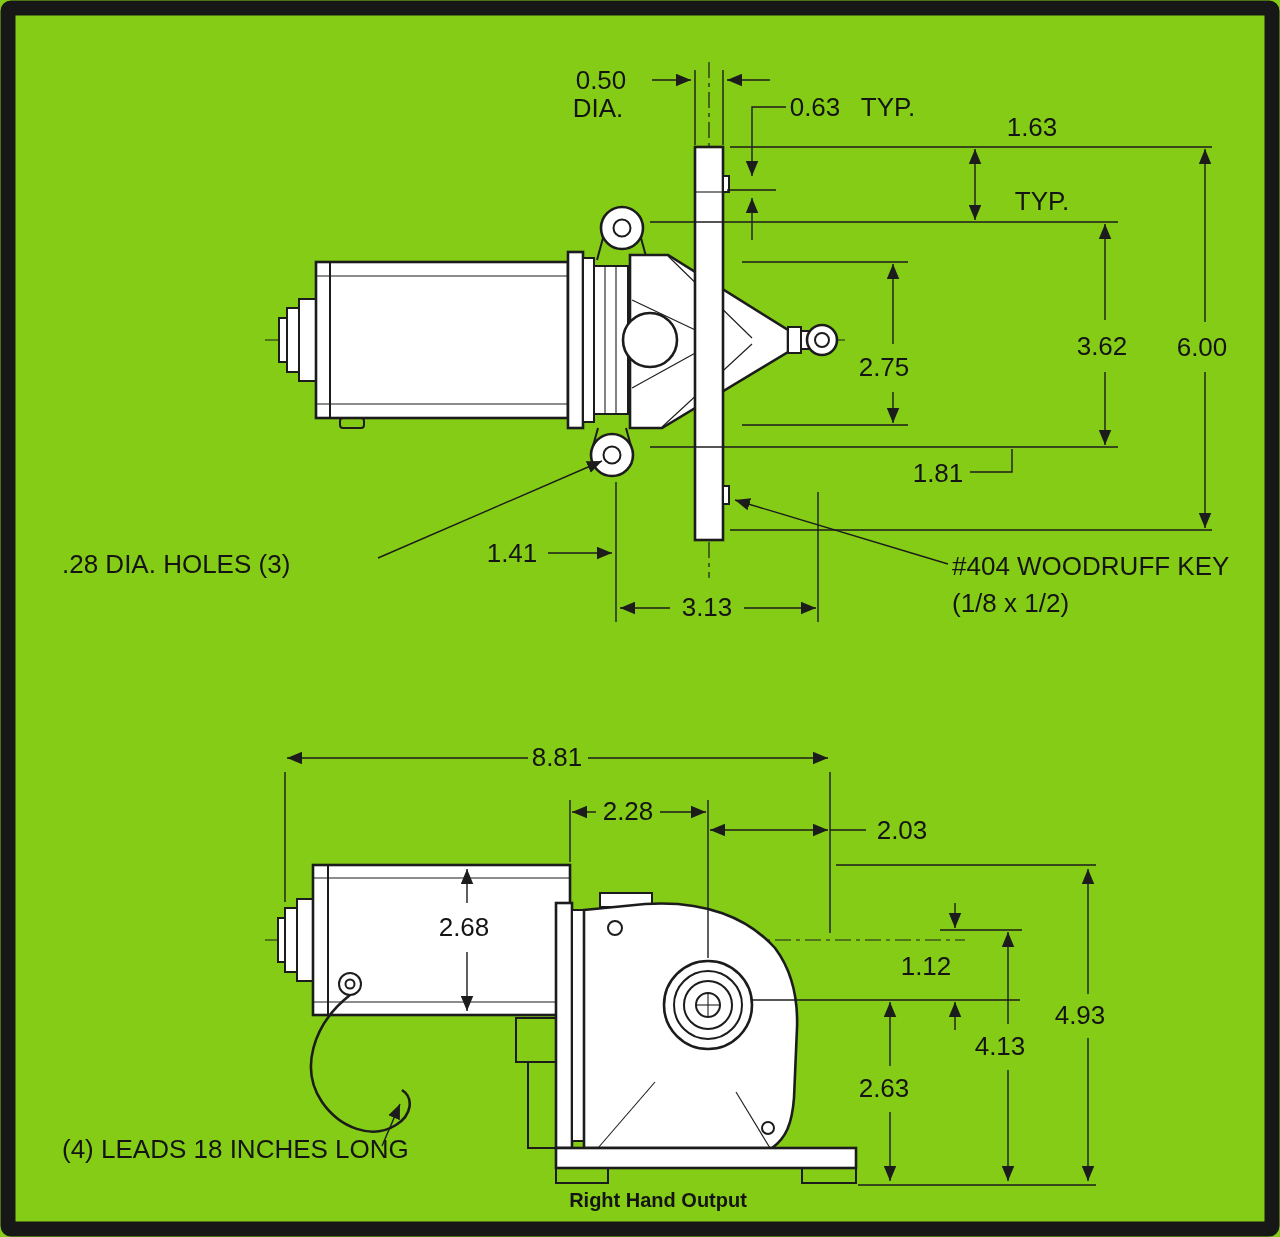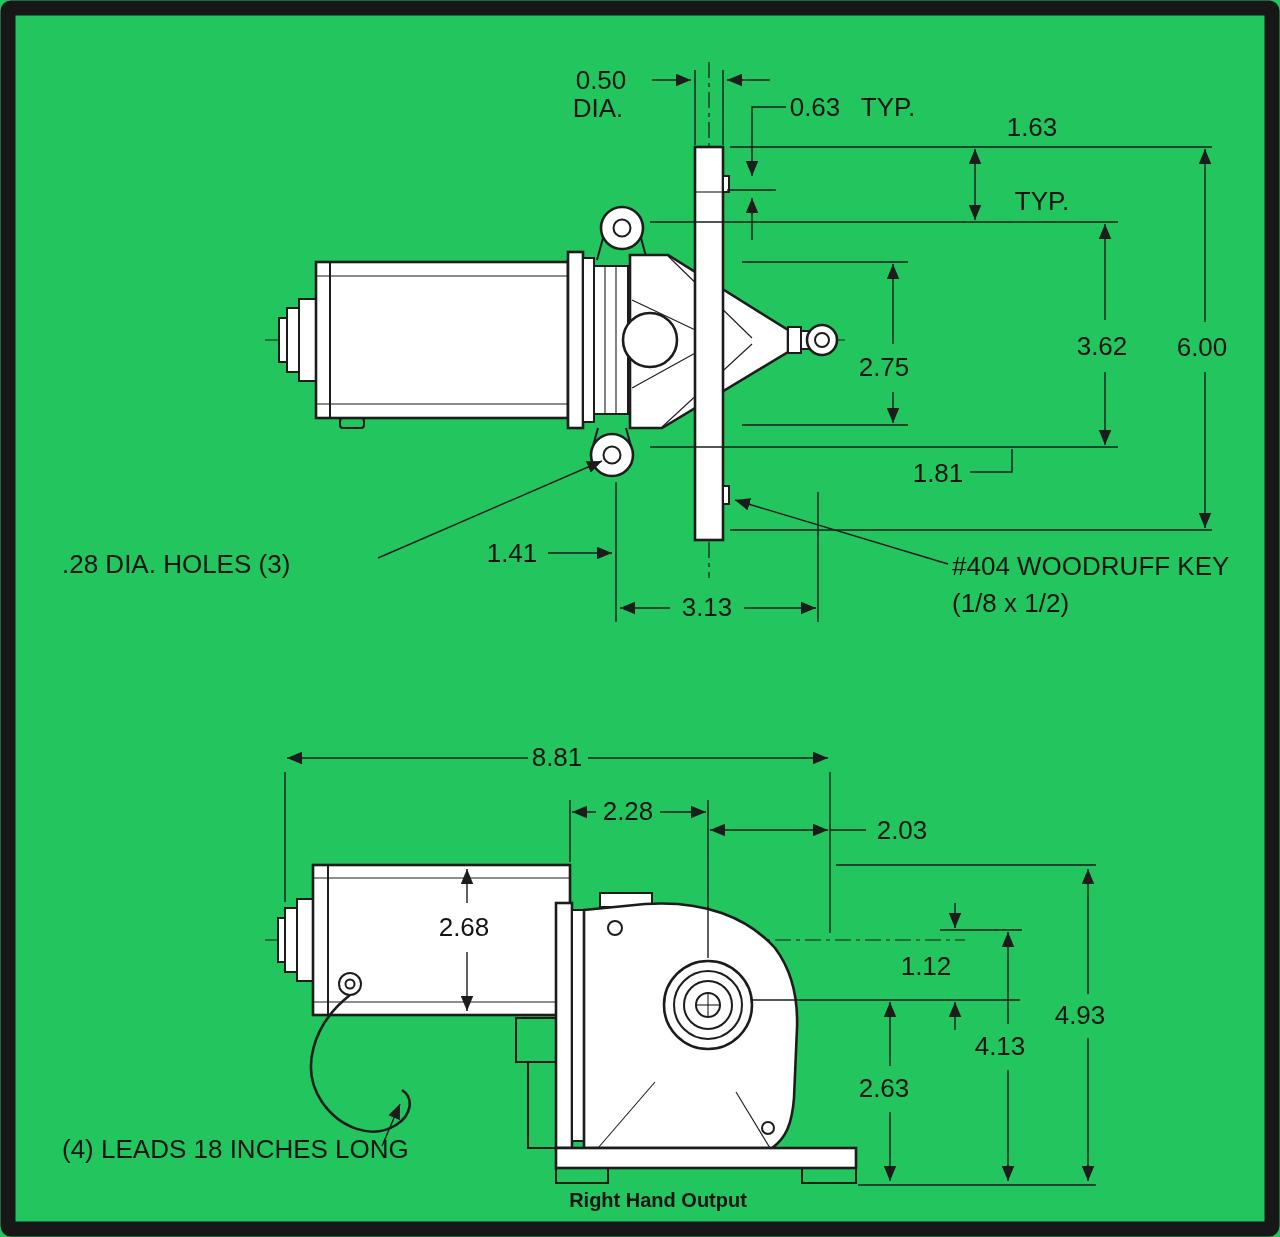--- a/index.html
+++ b/index.html
@@ -1,16 +1,16 @@
 <!DOCTYPE html>
 <html><head>
 <meta charset="utf-8">
 <style>
   html,body{margin:0;padding:0;background:#ffffff;}
-  .page{width:1280px;height:1237px;position:relative;background:#22c55e;}
+  .page{width:1280px;height:1237px;position:relative;background:#84cc16;}
   svg{display:block;}
   .o  {fill:none;stroke:#1c1c1c;stroke-width:2;}
   .of {fill:#ffffff;stroke:#1c1c1c;stroke-width:2;}
   .o2 {fill:#ffffff;stroke:#1c1c1c;stroke-width:2.6;}
   .t  {fill:none;stroke:#1c1c1c;stroke-width:1.1;}
   .d  {fill:none;stroke:#1c1c1c;stroke-width:1.4;}
   .cl {fill:none;stroke:#1c1c1c;stroke-width:1.2;stroke-dasharray:16 5 4 5;}
   text{fill:#141414;}
   .dim {font:26px "Liberation Sans", sans-serif;}
   .note{font:26px "Liberation Sans", sans-serif;}

